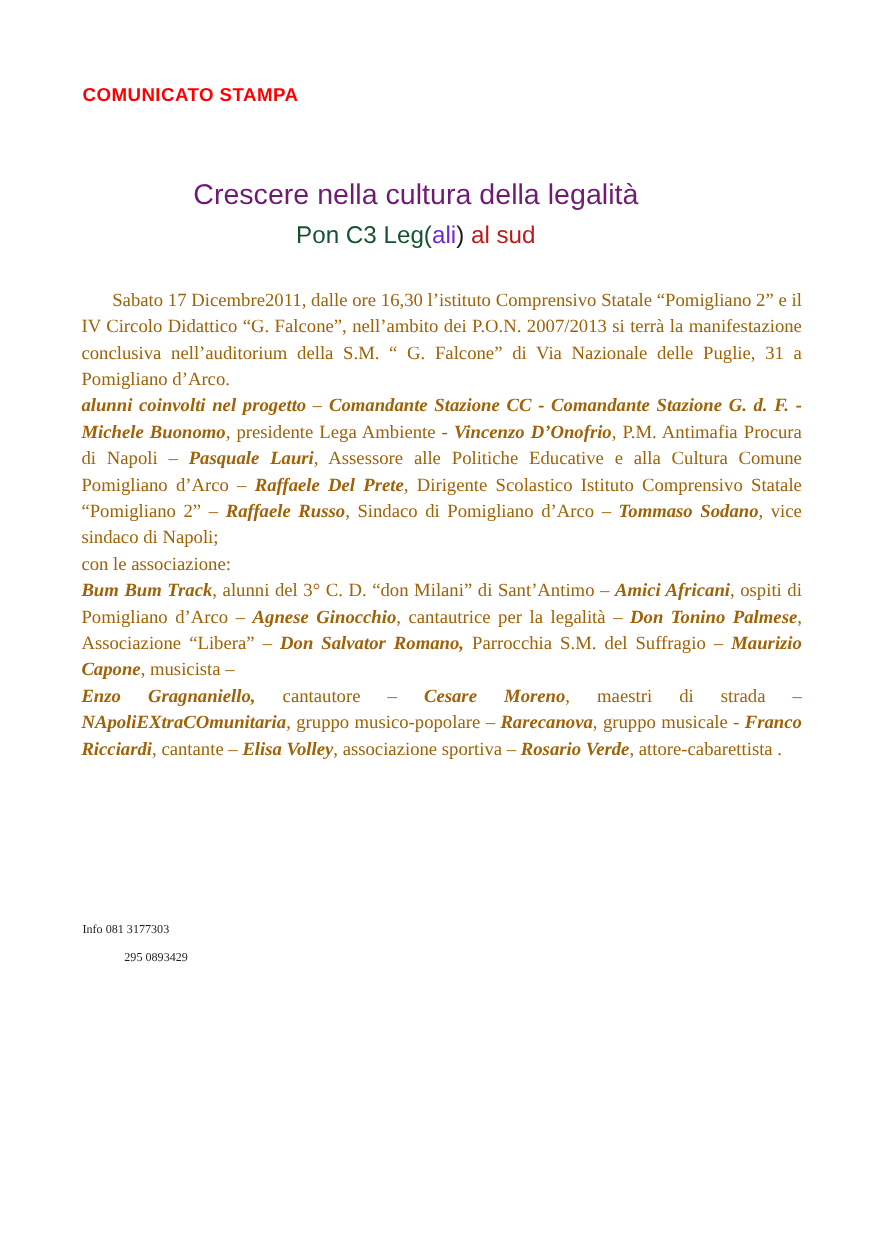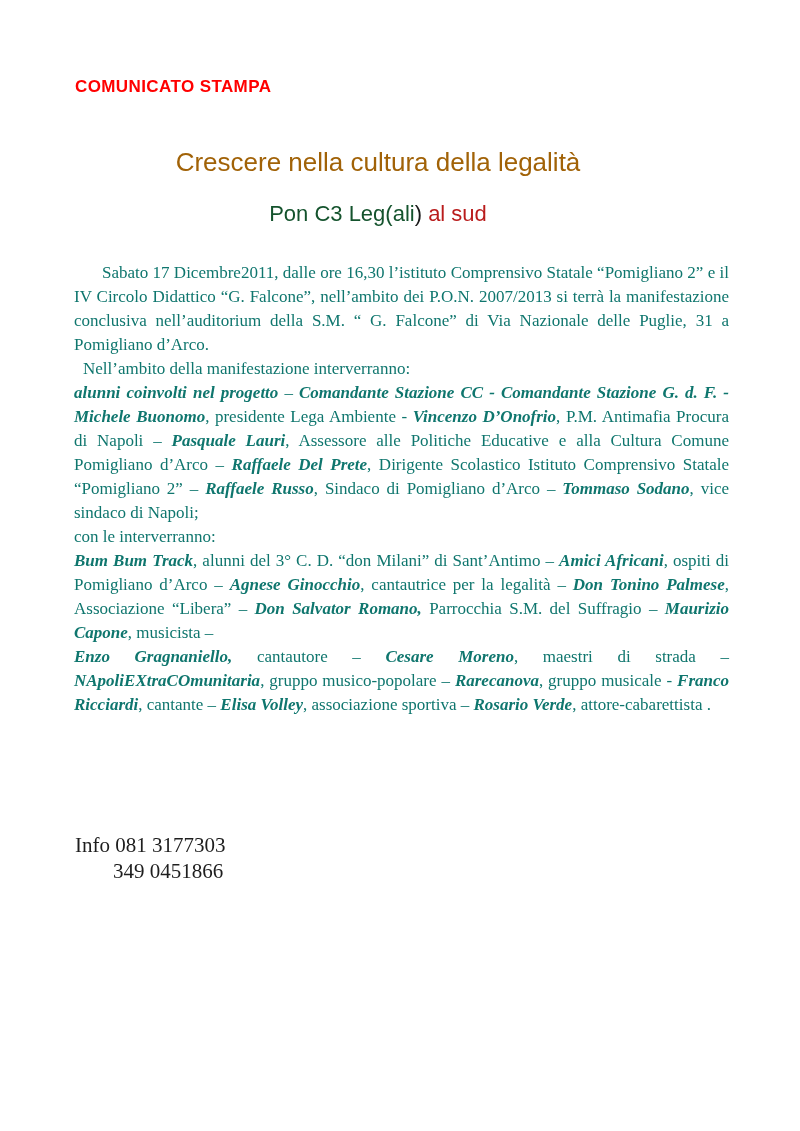--- a/index.html
+++ b/index.html
@@ -19,49 +19,49 @@
     position: absolute;
     top: 77px;
     left: 75px;
     font-family: "Liberation Sans", sans-serif;
     font-weight: bold;
     font-size: 17px;
     letter-spacing: 0.4px;
   }
   .doc-title {
     position: absolute;
-    top: 147px;
+    top: 161px;
     left: 0;
     width: 100%;
     margin: 0;
     text-align: center;
     font-family: "Liberation Sans", sans-serif;
     font-weight: 400;
     font-size: 26px;
-    color: #a16207;
+    color: #701a75;
   }
   .doc-subtitle {
     position: absolute;
     top: 201px;
     left: 0;
     width: 100%;
     text-align: center;
     font-family: "Liberation Sans", sans-serif;
     font-weight: 400;
     font-size: 22px;
   }
   .doc-body {
     position: absolute;
     top: 261px;
     left: 74px;
     width: 655px;
     font-family: "Liberation Serif", serif;
     font-size: 17px;
     line-height: 24px;
-    color: #0f766e;
+    color: #a16207;
   }
   .para {
     margin: 0;
   }
   .para.justify {
     text-align: justify;
     text-align-last: left;
   }
   .run-n {
     font-style: normal;
@@ -69,46 +69,45 @@
   }
   .run-bi {
     font-style: italic;
     font-weight: bold;
   }
   .contact {
     position: absolute;
     top: 832px;
     left: 75px;
     font-family: "Liberation Serif", serif;
-    font-size: 21px;
+    font-size: 11px;
     line-height: 26px;
     color: #1e1e1e;
   }
   .contact .line2 {
     padding-left: 38px;
   }
 </style>
 </head>
 <body>
 
 <div class="page">
 
   <div class="press-header" style="color: rgb(255, 0, 0);">COMUNICATO STAMPA</div>
 
   <h1 class="doc-title">Crescere nella cultura della legalità</h1>
 
-  <div class="doc-subtitle" id="doc-subtitle"><span style="color: #14532d;">Pon C3 Leg(</span><span style="color: #14532d;">ali</span><span style="color: rgb(26, 26, 26);">)</span><span style="color: #b91c1c;"> al sud</span></div>
+  <div class="doc-subtitle" id="doc-subtitle"><span style="color: #14532d;">Pon C3 Leg(</span><span style="color: #6d28d9;">ali</span><span style="color: rgb(26, 26, 26);">)</span><span style="color: #b91c1c;"> al sud</span></div>
 
   <div class="doc-body" id="doc-body">
       <div class="para justify" style="text-indent: 28px;"><span class="run-n">Sabato 17 Dicembre2011, dalle ore 16,30 l’istituto Comprensivo Statale “Pomigliano 2” e il IV Circolo Didattico “G. Falcone”, nell’ambito dei P.O.N. 2007/2013 si terrà la manifestazione conclusiva  nell’auditorium della S.M. “ G. Falcone” di Via Nazionale delle Puglie, 31 a Pomigliano d’Arco.</span></div>
-      <div class="para" style="text-indent: 9px;"><span class="run-n">Nell’ambito della manifestazione interverranno:</span></div>
       <div class="para justify" style="text-indent: 0px;"><span class="run-bi">alunni coinvolti nel progetto</span><span class="run-n"> – </span><span class="run-bi">Comandante Stazione CC - Comandante Stazione G. d. F. -  Michele Buonomo</span><span class="run-n">, presidente Lega Ambiente - </span><span class="run-bi">Vincenzo D’Onofrio</span><span class="run-n">, P.M. Antimafia Procura di Napoli – </span><span class="run-bi">Pasquale Lauri</span><span class="run-n">, Assessore alle Politiche Educative e alla Cultura Comune Pomigliano d’Arco – </span><span class="run-bi">Raffaele Del Prete</span><span class="run-n">, Dirigente Scolastico Istituto Comprensivo Statale “Pomigliano 2” – </span><span class="run-bi">Raffaele Russo</span><span class="run-n">, Sindaco di Pomigliano d’Arco – </span><span class="run-bi">Tommaso Sodano</span><span class="run-n">, vice sindaco di Napoli;</span></div>
-      <div class="para" style="text-indent: 0px;"><span class="run-n">con le interverranno:</span></div>
+      <div class="para" style="text-indent: 0px;"><span class="run-n">con le associazione:</span></div>
       <div class="para justify" style="text-indent: 0px;"><span class="run-bi">Bum Bum Track</span><span class="run-n">, alunni del 3° C. D. “don Milani” di Sant’Antimo – </span><span class="run-bi">Amici Africani</span><span class="run-n">, ospiti di Pomigliano d’Arco – </span><span class="run-bi">Agnese Ginocchio</span><span class="run-n">, cantautrice per la legalità – </span><span class="run-bi">Don Tonino Palmese</span><span class="run-n">,  Associazione “Libera” – </span><span class="run-bi">Don Salvator Romano,</span><span class="run-n">  Parrocchia S.M. del Suffragio – </span><span class="run-bi">Maurizio Capone</span><span class="run-n">, musicista –</span></div>
       <div class="para justify" style="text-indent: 0px;"><span class="run-bi">Enzo Gragnaniello,</span><span class="run-n"> cantautore – </span><span class="run-bi">Cesare Moreno</span><span class="run-n">, maestri di strada – </span><span class="run-bi">NApoliEXtraCOmunitaria</span><span class="run-n">, gruppo musico-popolare – </span><span class="run-bi">Rarecanova</span><span class="run-n">, gruppo musicale - </span><span class="run-bi">Franco Ricciardi</span><span class="run-n">, cantante – </span><span class="run-bi">Elisa Volley</span><span class="run-n">, associazione sportiva – </span><span class="run-bi">Rosario Verde</span><span class="run-n">, attore-cabarettista .</span></div>
     </div>
 
   <div class="contact">
     <div class="line1">Info 081 3177303</div>
-    <div class="line2">349 0451866</div>
+    <div class="line2">295 0893429</div>
   </div>
 
 </div>
 
 </body></html>

